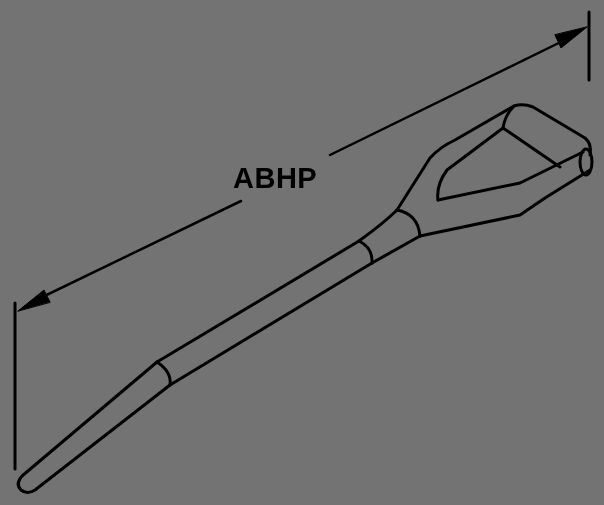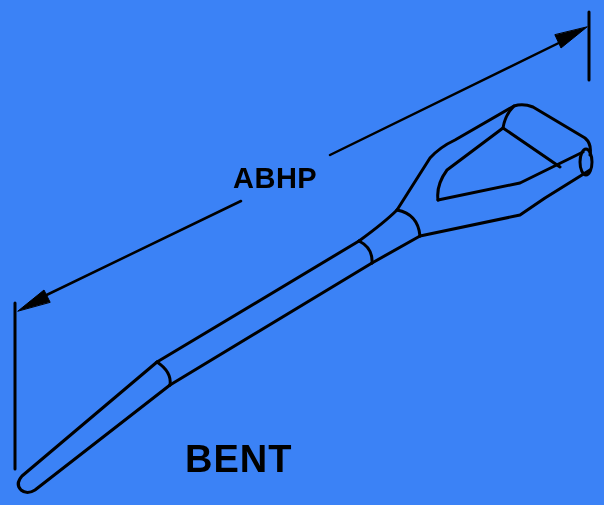--- a/index.html
+++ b/index.html
@@ -1,16 +1,16 @@
 <!DOCTYPE html>
 <html><head>
 <meta charset="utf-8">
 <style>
   html, body { margin: 0; padding: 0; background: #ffffff; }
-  #canvas { position: relative; width: 604px; height: 505px; background: #3b82f6; overflow: hidden; }
+  #canvas { position: relative; width: 604px; height: 505px; background: #737373; overflow: hidden; }
   svg { position: absolute; left: 0; top: 0; }
   .label {
     position: absolute;
     font-family: "Liberation Sans", sans-serif;
     font-weight: bold;
     color: #000000;
     line-height: 1;
     white-space: nowrap;
   }
   #dim-label { left: 233px; top: 164px; font-size: 29px; letter-spacing: 0.5px; }
@@ -59,14 +59,13 @@
       <ellipse cx="586" cy="162" rx="6" ry="13"></ellipse>
 
       <path d="M438,200 Q436,185 447,170 L503,128 Q505,115 514,106"></path>
       <path d="M438,200 L520,183 L583,152"></path>
 
       <path d="M503,128 L560,167"></path>
     </g>
   </svg>
 
   <div id="dim-label" class="label">ABHP</div>
-  <div id="title-label" class="label">BENT</div>
 </div>
 
 </body></html>

